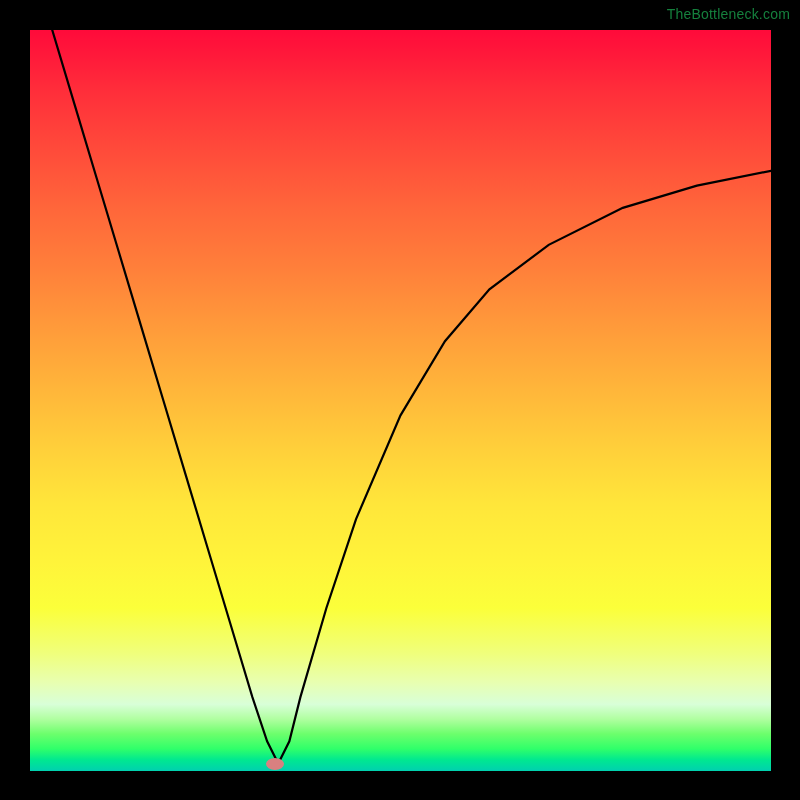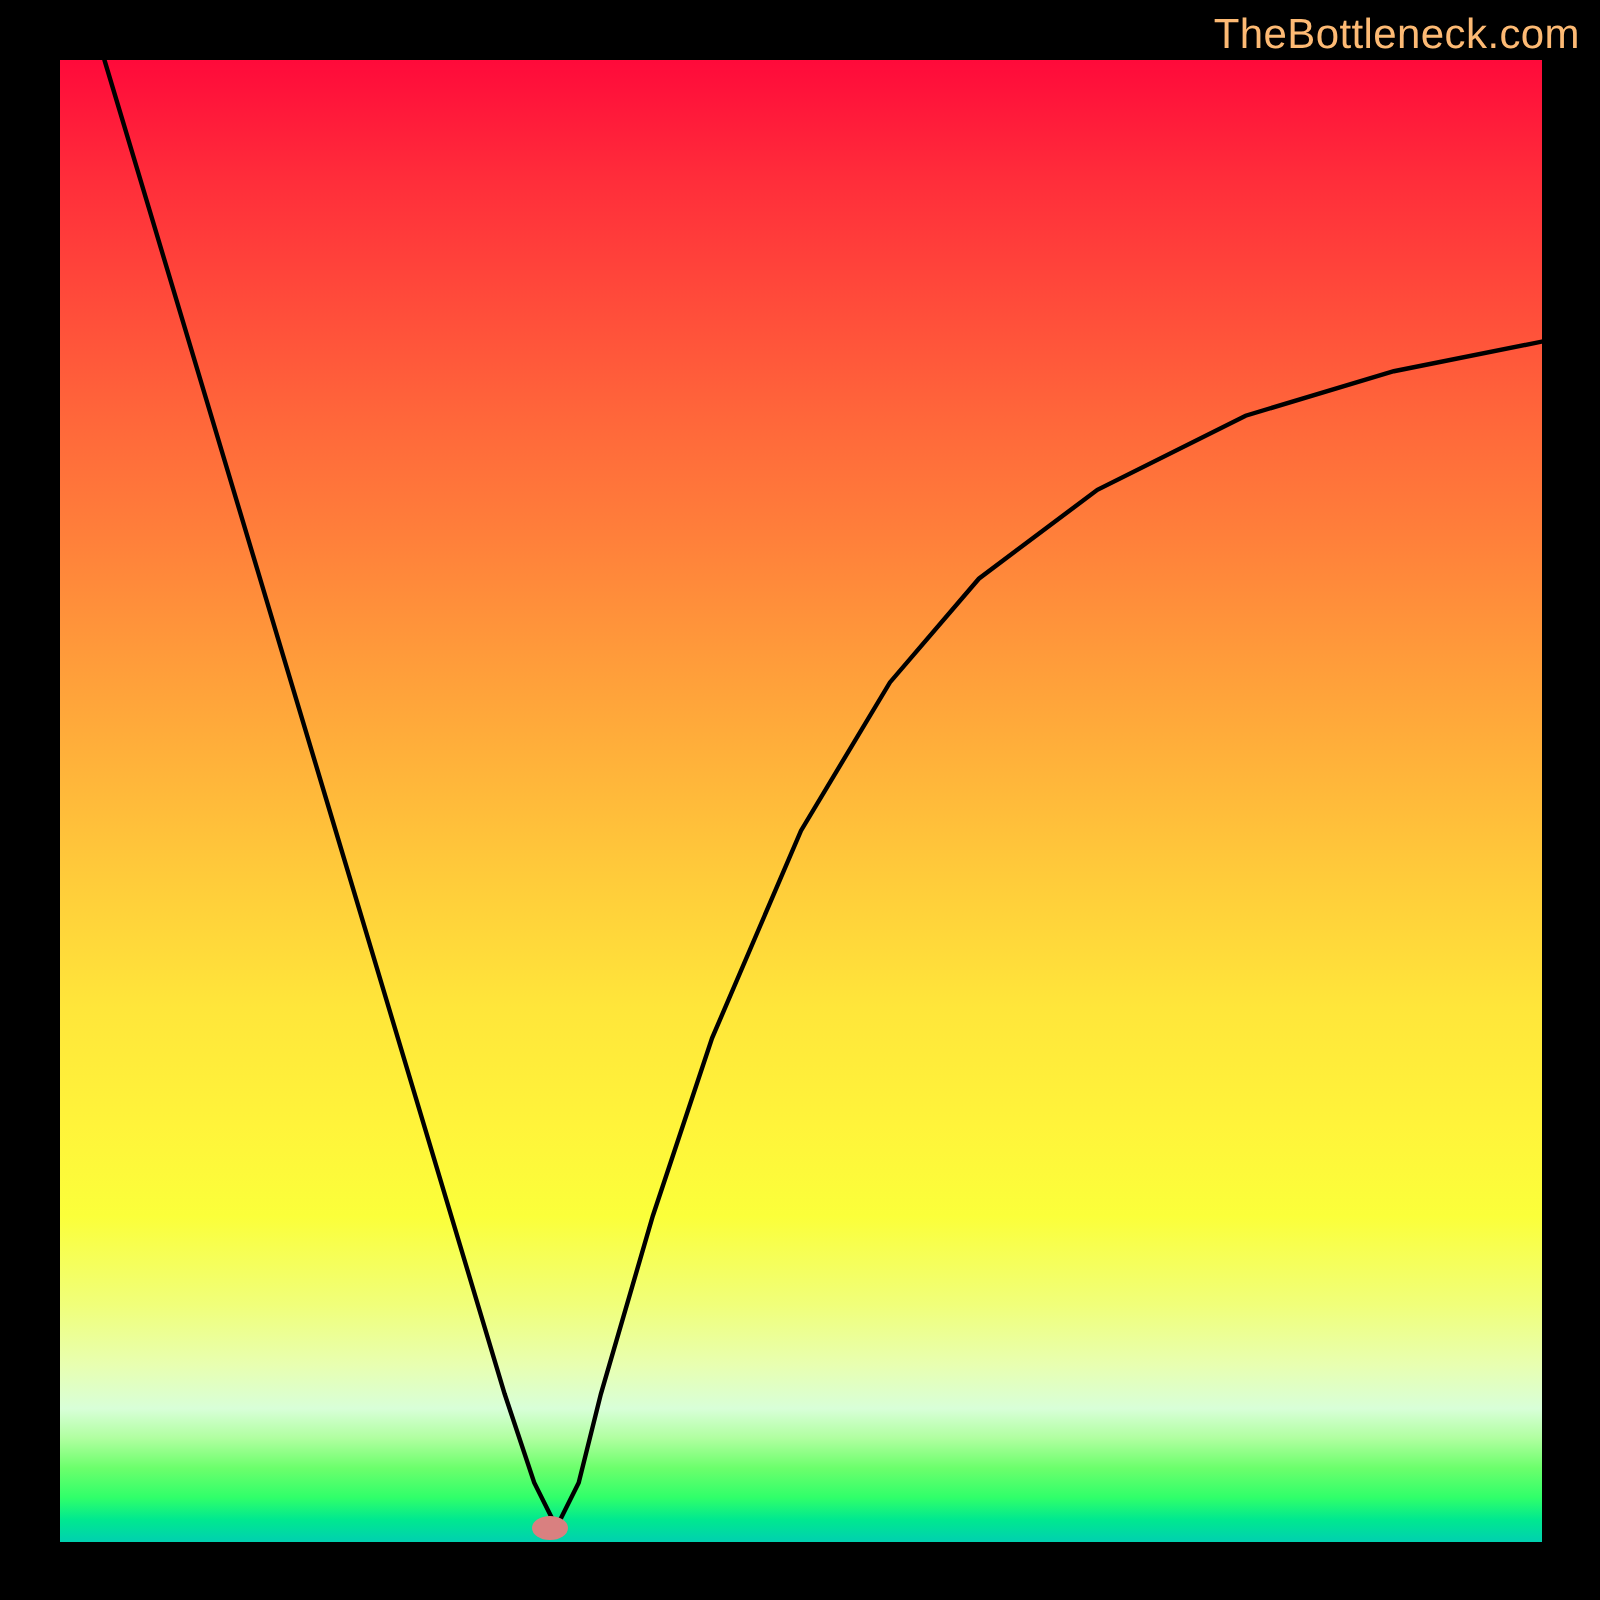--- a/index.html
+++ b/index.html
@@ -58,22 +58,22 @@
     height: 12px;
     background: #d98080;
     border-radius: 50% / 50%;
     transform: translate(-50%, -50%);
   }
   .watermark {
     position: absolute;
     top: 6px;
     right: 10px;
     font-family: Arial, Helvetica, sans-serif;
-    font-size: 21px;
-    color: #fdba74;
+    font-size: 14px;
+    color: #15803d;
     letter-spacing: 0.2px;
     user-select: none;
   }
 </style>
 </head>
 <body>
 
 <div class="frame">
 
   <div class="plot-area">

